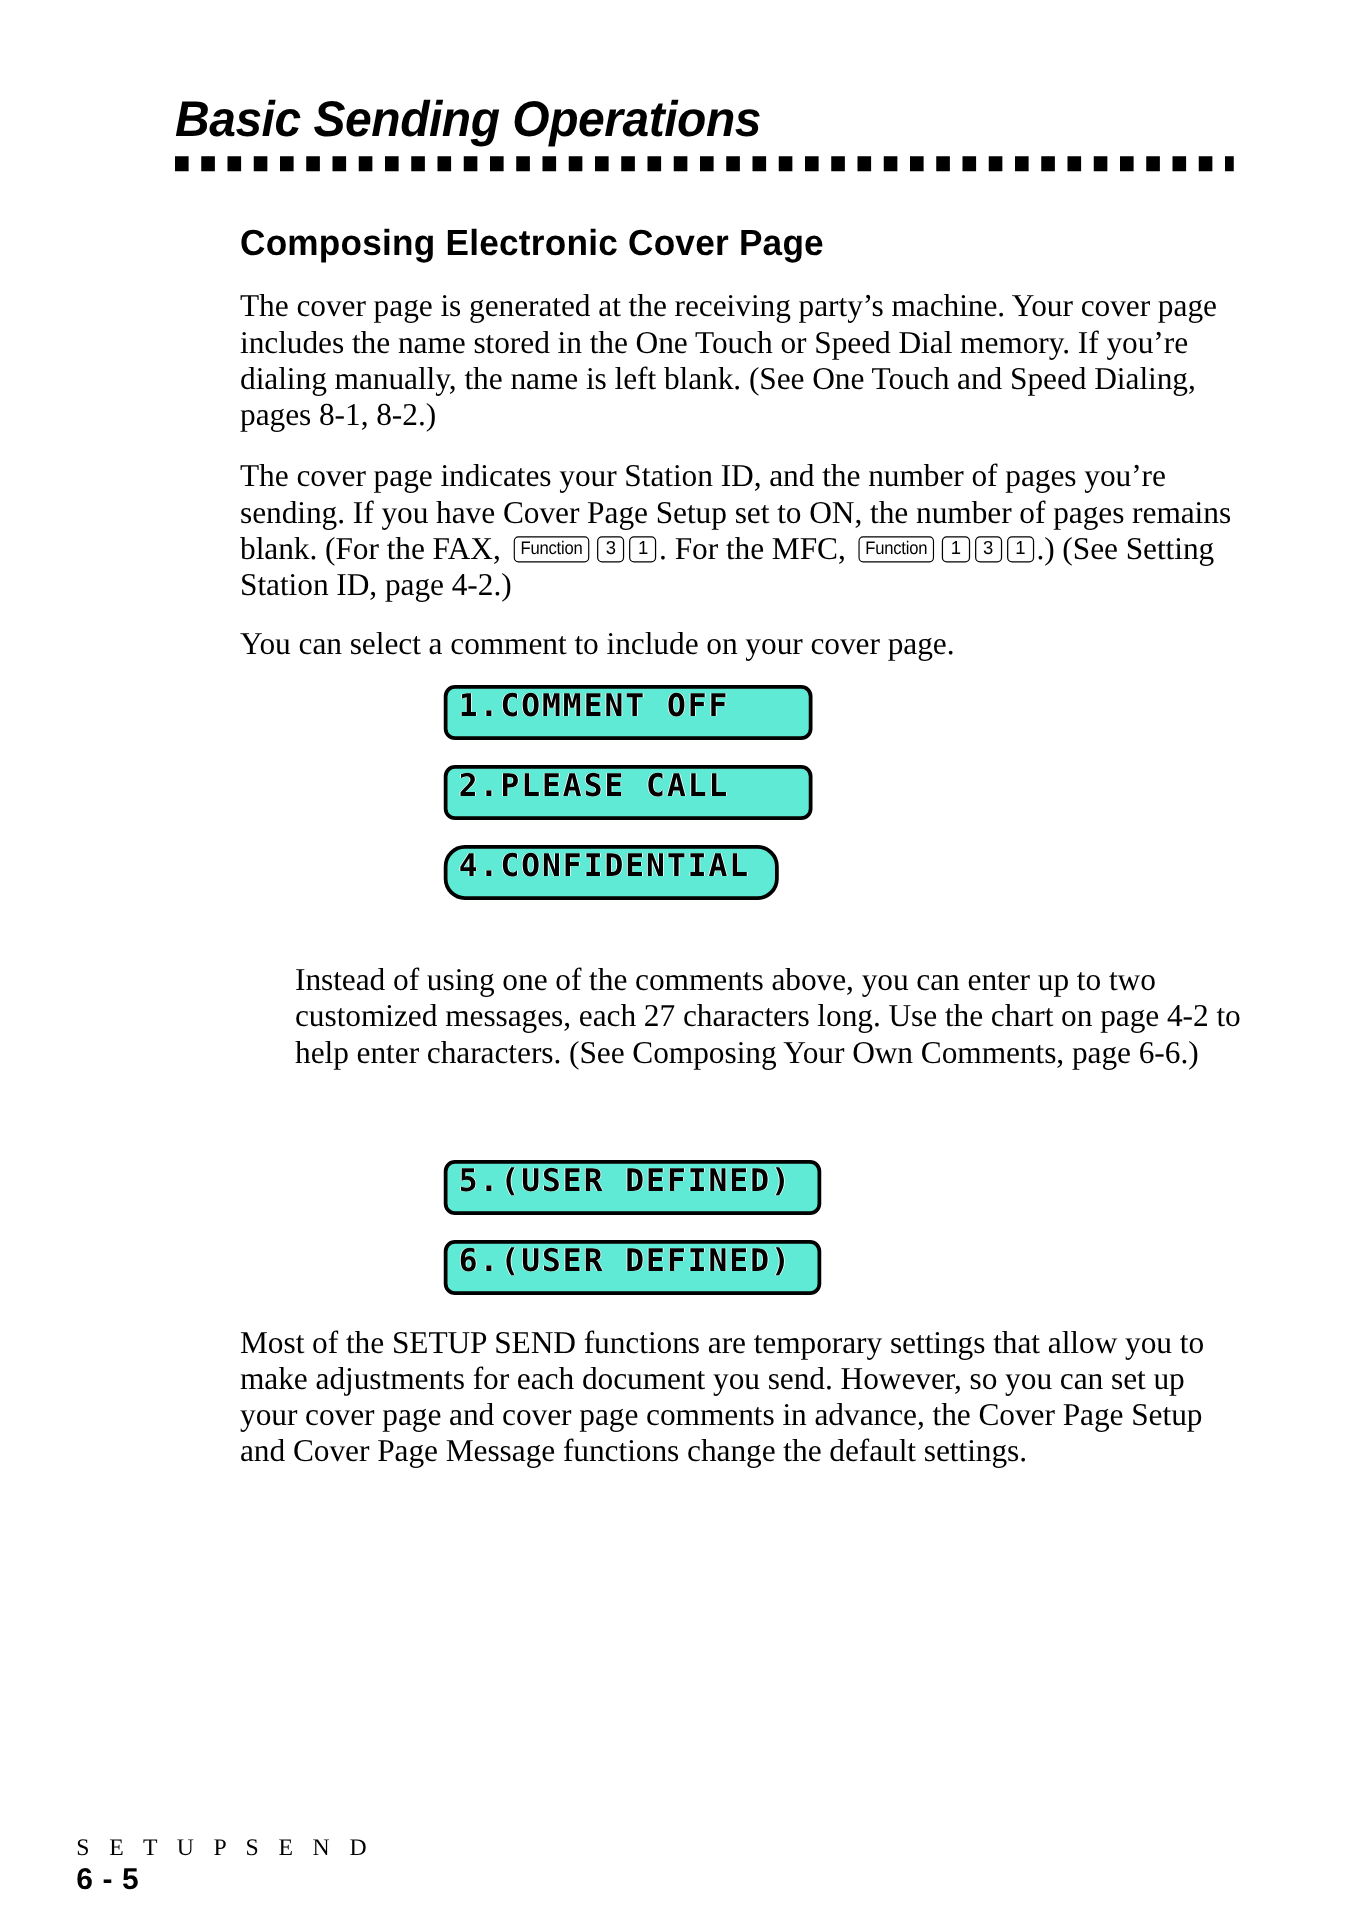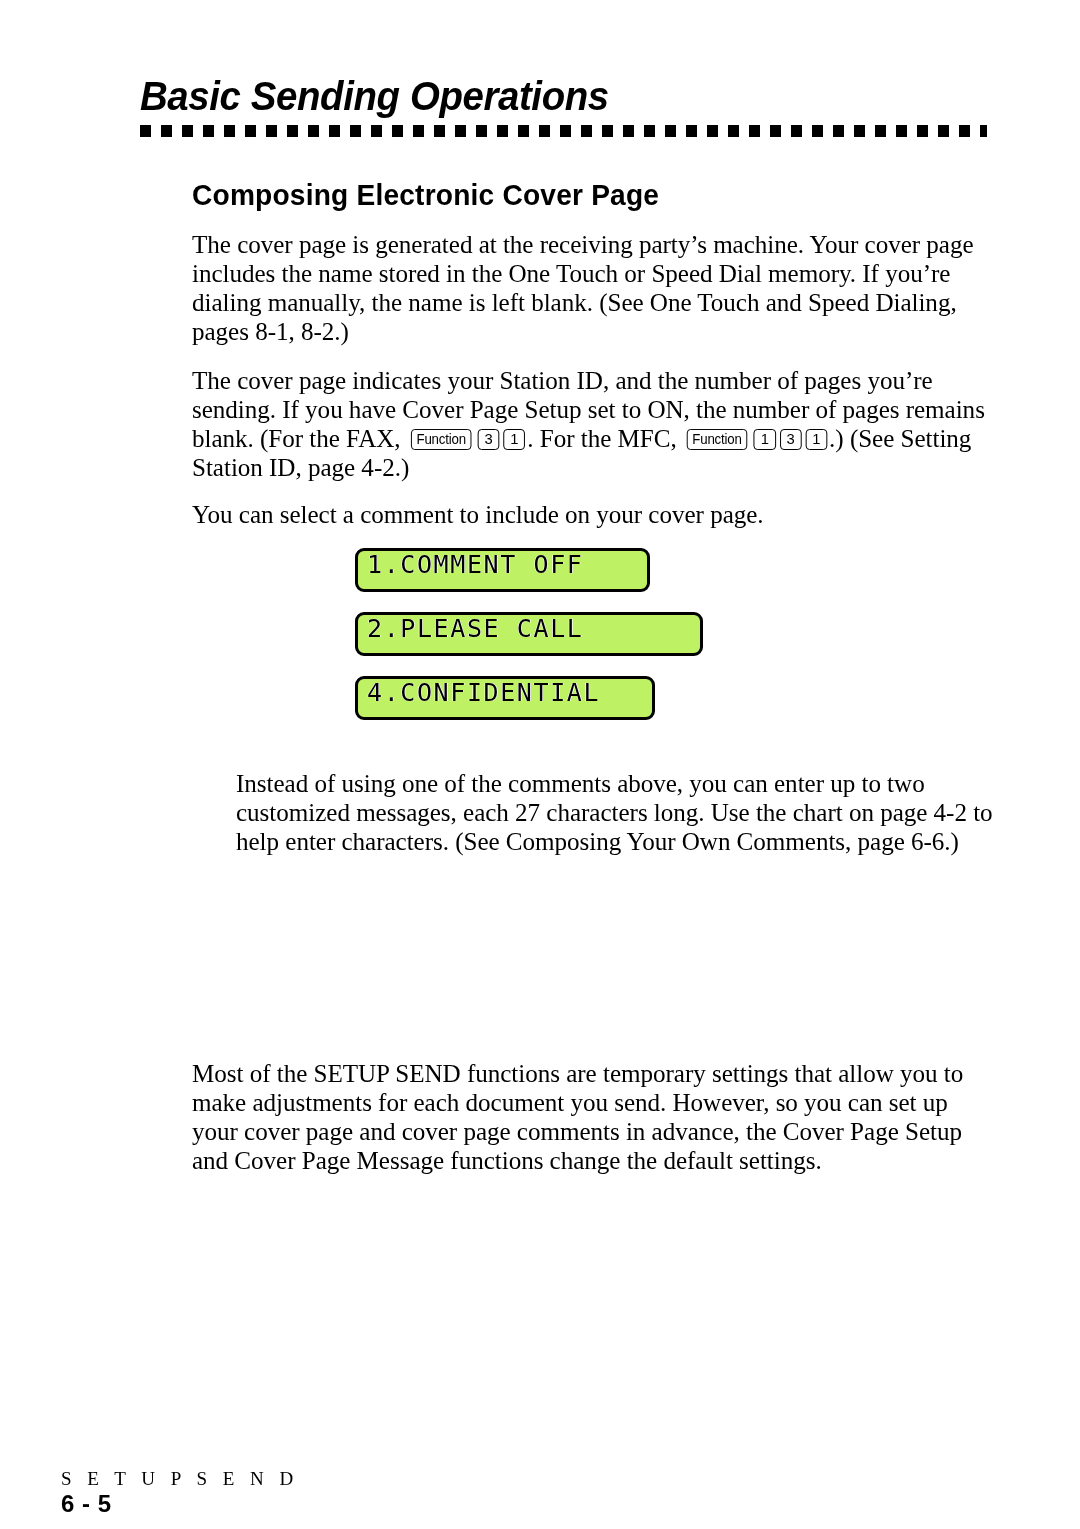--- a/index.html
+++ b/index.html
@@ -117,44 +117,45 @@
     left: 355px;
   }
   .lcd-group-1 { top: 548px; }
   .lcd-group-2 { top: 928px; }
 
   .lcd {
     box-sizing: border-box;
     height: 44px;
     border: 3px solid #000;
     border-radius: 9px;
-    background: #bef264;
+    background: #5eead4;
     margin-bottom: 20px;
     padding-left: 9px;
     padding-top: 1px;
     position: relative;
+    font-weight: bold;
   }
   .lcd-text {
     font-family: "DejaVu Sans Mono", "Liberation Mono", monospace;
     font-size: 25px;
     line-height: 26px;
     letter-spacing: 1.6px;
     white-space: pre;
     display: block;
     position: relative;
     top: 0px;
     
     text-shadow:
        0.6px 0 0 #fff,
       -0.6px 0 0 #fff;
   }
   .lcd-w1 { width: 295px; }
-  .lcd-w2 { width: 348px; }
+  .lcd-w2 { width: 295px; }
   .lcd-w3 { width: 295px; }
-  .lcd-w4 { width: 300px; }
+  .lcd-w4 { width: 268px; border-radius: 17px; }
   .lcd-w5 { width: 302px; }
   .lcd-w6 { width: 302px; }
 
   
   .footer {
     position: absolute;
     left: 0;
     top: 1468px;
     width: 1000px;
     display: flex;
@@ -210,20 +211,28 @@
     </div>
     <div class="lcd lcd-w4">
       <span class="lcd-text">4.CONFIDENTIAL</span>
     </div>
   </div>
 
   <div class="body-col p4">
     <p class="para">Instead of using one of the comments above, you can enter up to two customized messages, each 27 characters long. Use the chart on page 4-2 to help enter characters. (See Composing Your Own Comments, page 6-6.)</p>
   </div>
 
+  <div class="lcd-group lcd-group-2">
+    <div class="lcd lcd-w5">
+      <span class="lcd-text">5.(USER DEFINED)</span>
+    </div>
+    <div class="lcd lcd-w6">
+      <span class="lcd-text">6.(USER DEFINED)</span>
+    </div>
+  </div>
 
   <div class="body-col p5">
     <p class="para">Most of the SETUP SEND functions are temporary settings that allow you to make adjustments for each document you send. However, so you can set up your cover page and cover page comments in advance, the Cover Page Setup and Cover Page Message functions change the default settings.</p>
   </div>
 
   <div class="footer">
     <span class="footer-label">S E T U P   S E N D</span>
     <span class="footer-page">6 - 5</span>
   </div>
 

